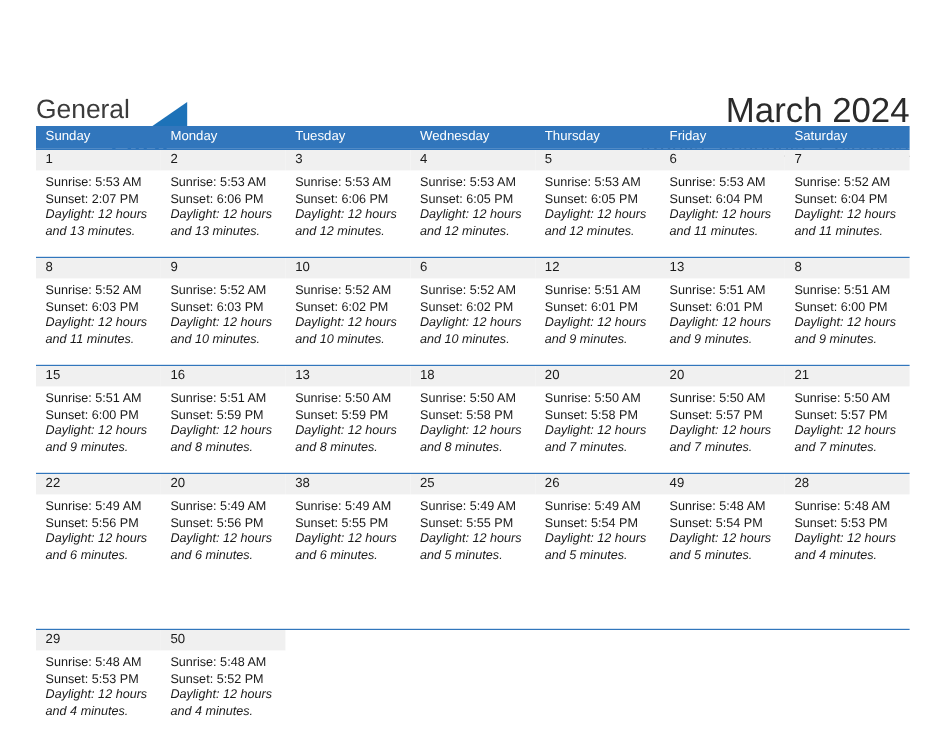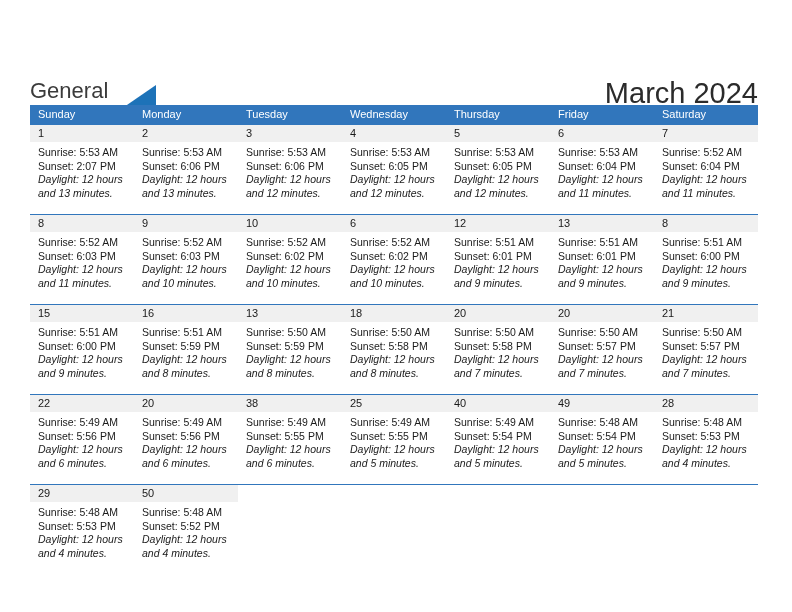--- a/index.html
+++ b/index.html
@@ -105,20 +105,21 @@
     white-space: nowrap;
   }
 
   .week-row {
     display: flex;
     border-top: 1px solid #3176bc;
     min-height: 89px;
   }
   .week-row.last {
     min-height: 86px;
+    margin-top: 40px;
   }
   .day-cell {
     flex: 1 1 0;
     width: 104px;
     box-sizing: border-box;
     position: relative;
     padding: 0;
   }
   .day-num-band {
     background: #f0f0f0;
@@ -382,21 +383,21 @@
       </div>
       <div class="day-cell">
         <div class="day-num-band">25</div>
         <div class="day-info">
           <div>Sunrise: 5:49 AM</div>
           <div>Sunset: 5:55 PM</div>
           <div class="daylight">Daylight: 12 hours and 5 minutes.</div>
         </div>
       </div>
       <div class="day-cell">
-        <div class="day-num-band">40</div>
+        <div class="day-num-band">26</div>
         <div class="day-info">
           <div>Sunrise: 5:49 AM</div>
           <div>Sunset: 5:54 PM</div>
           <div class="daylight">Daylight: 12 hours and 5 minutes.</div>
         </div>
       </div>
       <div class="day-cell">
         <div class="day-num-band">49</div>
         <div class="day-info">
           <div>Sunrise: 5:48 AM</div>

